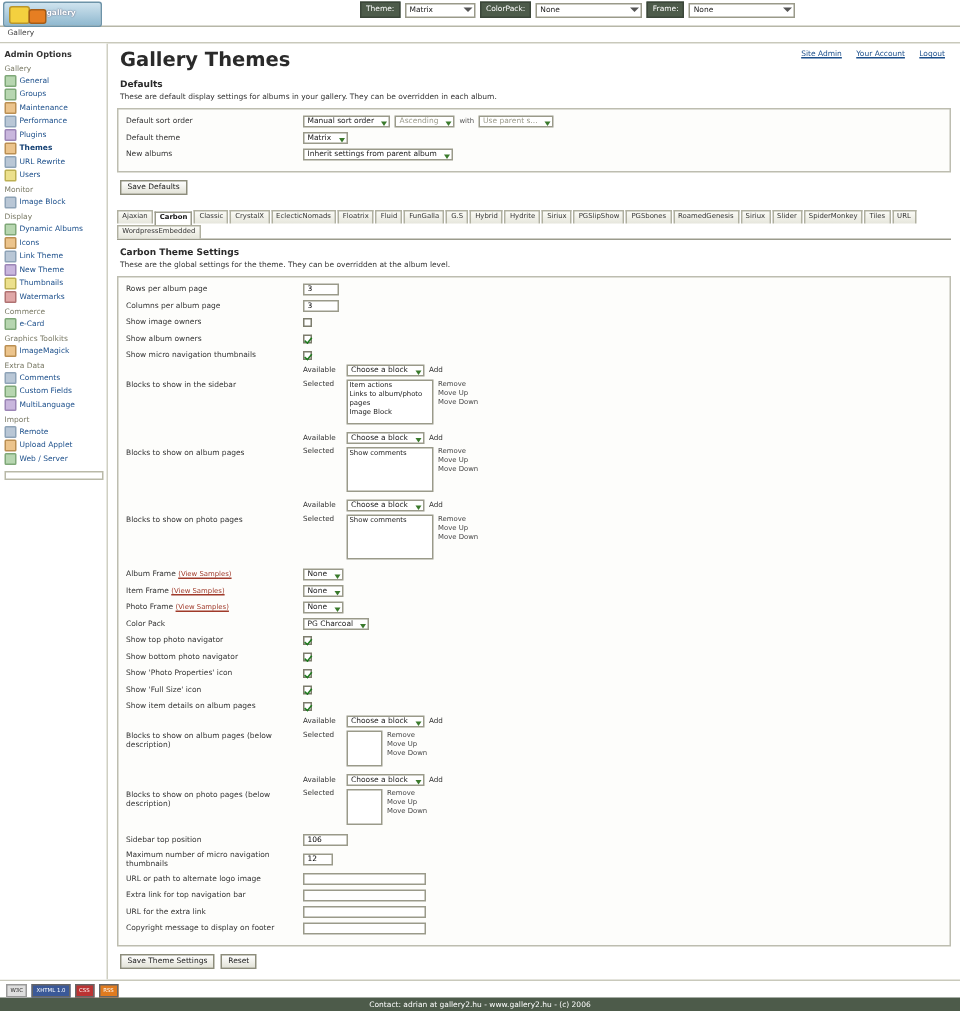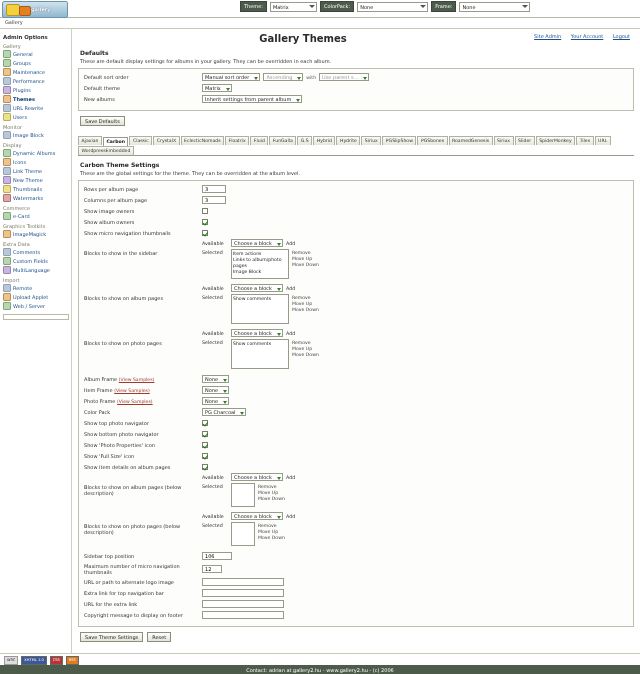--- a/index.html
+++ b/index.html
@@ -90,21 +90,21 @@
   .sico.g{background:#b7d6b0;border-color:#7fa878;}
   .sico.o{background:#ecc48c;border-color:#bb8f52;}
   .sico.r{background:#e0a7a7;border-color:#b07272;}
   .sico.p{background:#c9b6dd;border-color:#9c85b6;}
   .sico.y{background:#ece08c;border-color:#bdb052;}
   .side-box{
     border:1px solid #b9b9a8;margin-top:4px;padding:2px;
   }
   
   .main{flex:1;padding:4px 6px 0 6px;box-sizing:border-box;}
-  .pagetitle{font-size:10px;font-weight:bold;color:#2a2a2a;margin:0 0 4px 2px;text-align:center;}
+  .pagetitle{font-size:13px;font-weight:bold;color:#2a2a2a;margin:0 0 4px 2px;}
   .sectitle{font-size:6px;font-weight:bold;color:#2a2a2a;margin:5px 0 2px 2px;}
   .ptext{font-size:5px;color:#333;margin:0 0 4px 2px;}
   .panel{
     border:1px solid #bdbdb0;background:#fdfdfb;
     padding:4px 5px;margin:0 0 5px 0;
   }
   .frow{
     display:flex;align-items:center;
     min-height:8px;margin-bottom:3px;
   }

